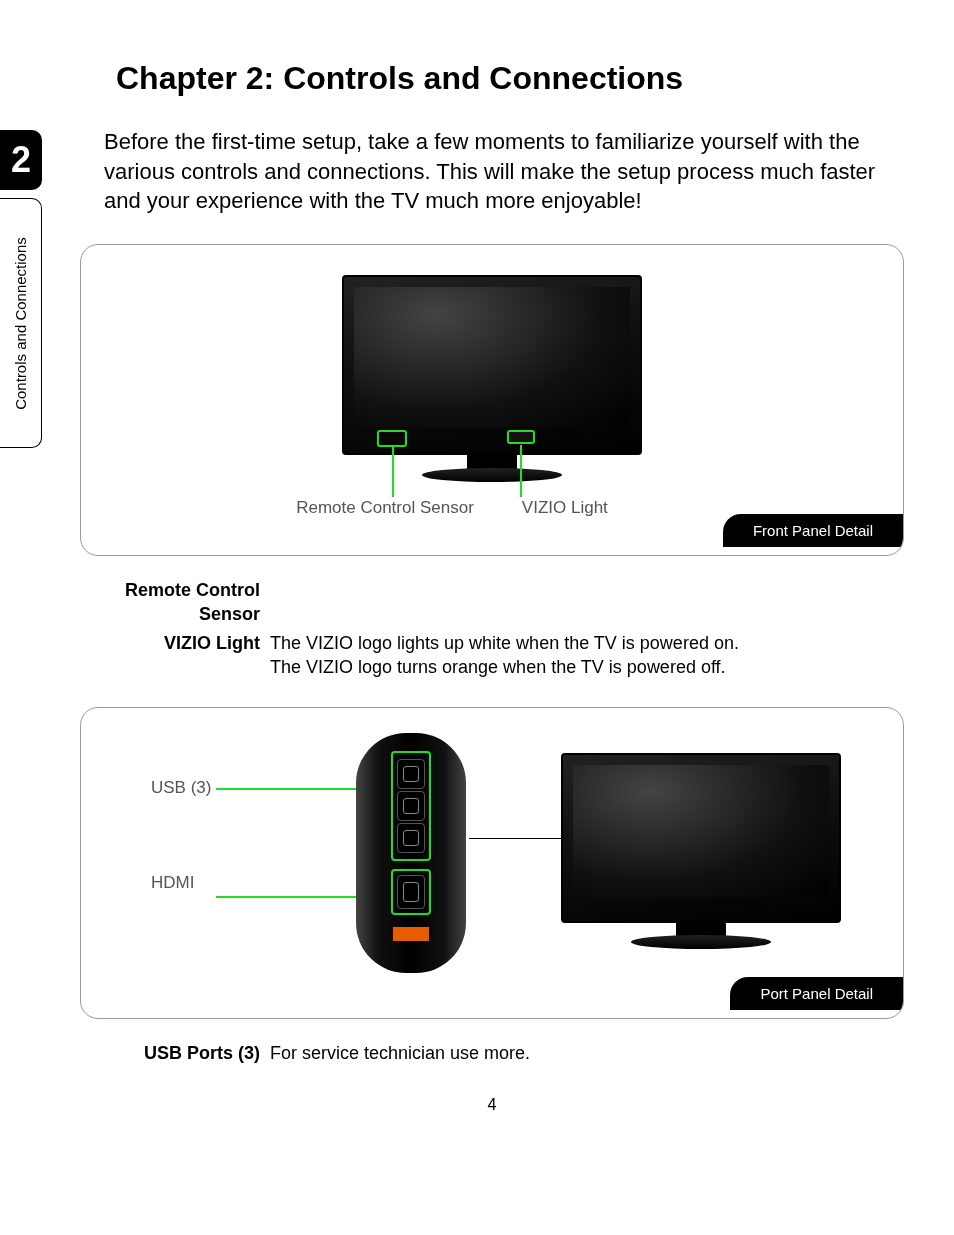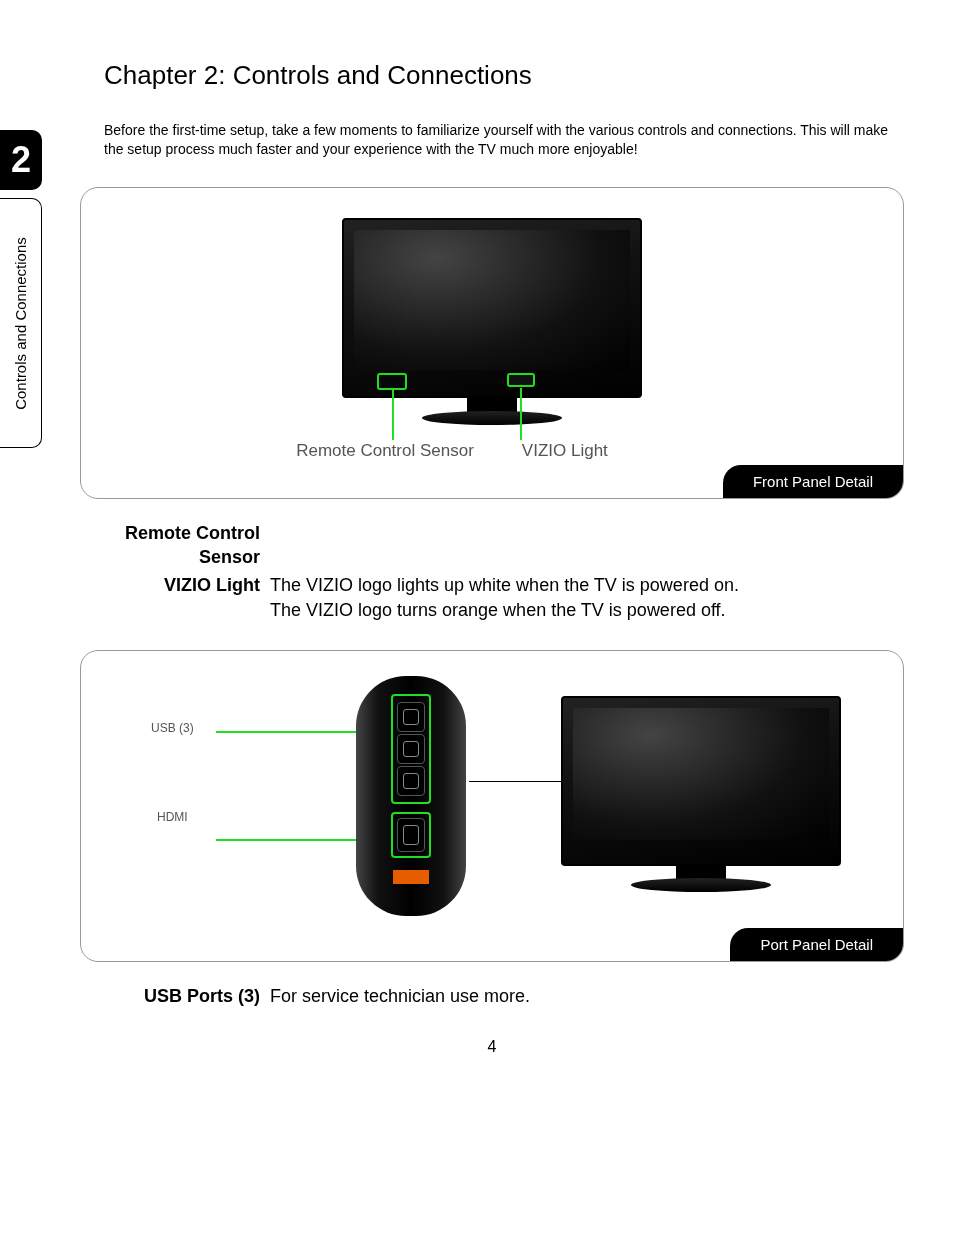--- a/index.html
+++ b/index.html
@@ -46,42 +46,42 @@
     display: flex;
     align-items: center;
     justify-content: center;
   }
   .tab-label {
     transform: rotate(-90deg);
     white-space: nowrap;
     font-size: 15px;
   }
   h1.chapter-title {
-    font-size: 26px;
-    font-weight: normal;
+    font-size: 32px;
+    font-weight: bold;
     margin-bottom: 30px;
-    margin-left: 24px;
+    margin-left: 36px;
   }
   .intro {
-    font-size: 14px;
+    font-size: 22px;
     line-height: 1.35;
     margin-left: 24px;
     margin-bottom: 28px;
   }
   .panel {
     border: 1px solid #999;
     border-radius: 18px;
     position: relative;
     margin-bottom: 22px;
     overflow: hidden;
   }
   .panel-badge {
     position: absolute;
     right: 0;
-    bottom: 0;
+    bottom: 8px;
     background: #000;
     color: #fff;
     font-size: 15px;
     padding: 8px 30px;
     border-top-left-radius: 18px;
     text-align: right;
   }
   
   .front-fig {
     height: 310px;
@@ -184,23 +184,23 @@
 
   
   .side-fig {
     height: 310px;
     position: relative;
   }
   .side-left-labels {
     position: absolute;
     left: 70px;
     top: 70px;
-    font-size: 12px;
+    font-size: 17px;
     color: #555;
-    text-align: center;
+    text-align: left;
   }
   .side-left-labels .row1 { margin-bottom: 75px; }
   .port-strip {
     position: absolute;
     left: 275px;
     top: 25px;
     width: 110px;
     height: 240px;
     background: linear-gradient(90deg, #444 0%, #111 20%, #000 50%, #111 80%, #444 100%);
     border-radius: 50px;

